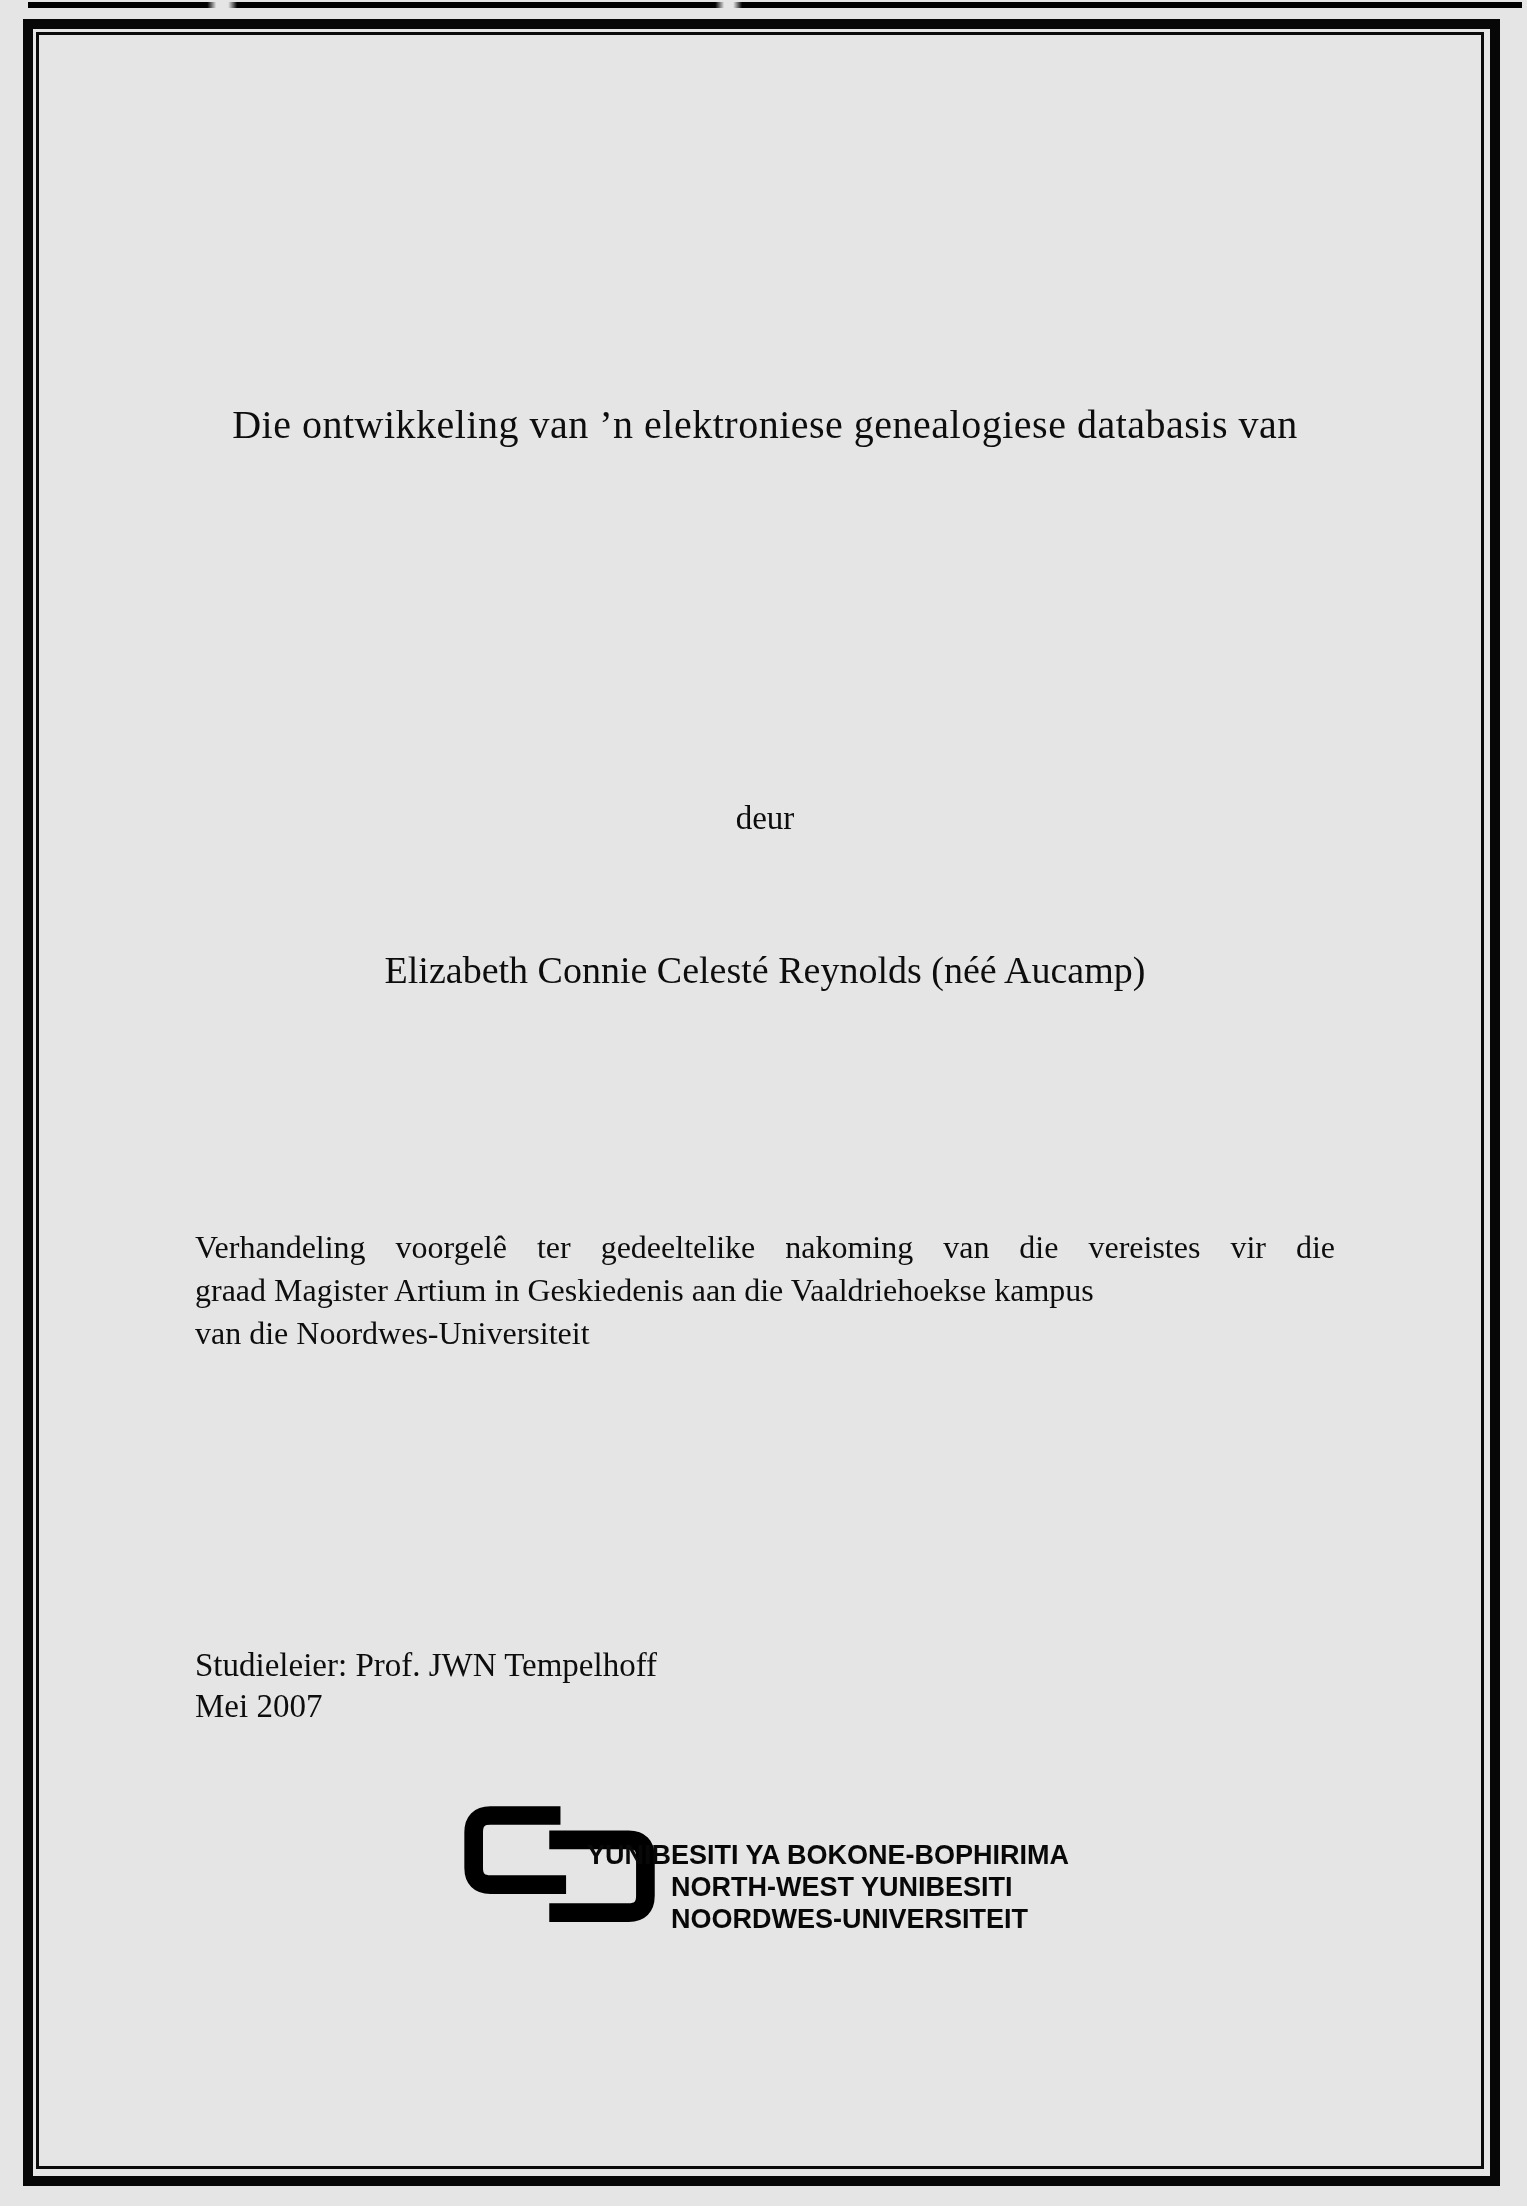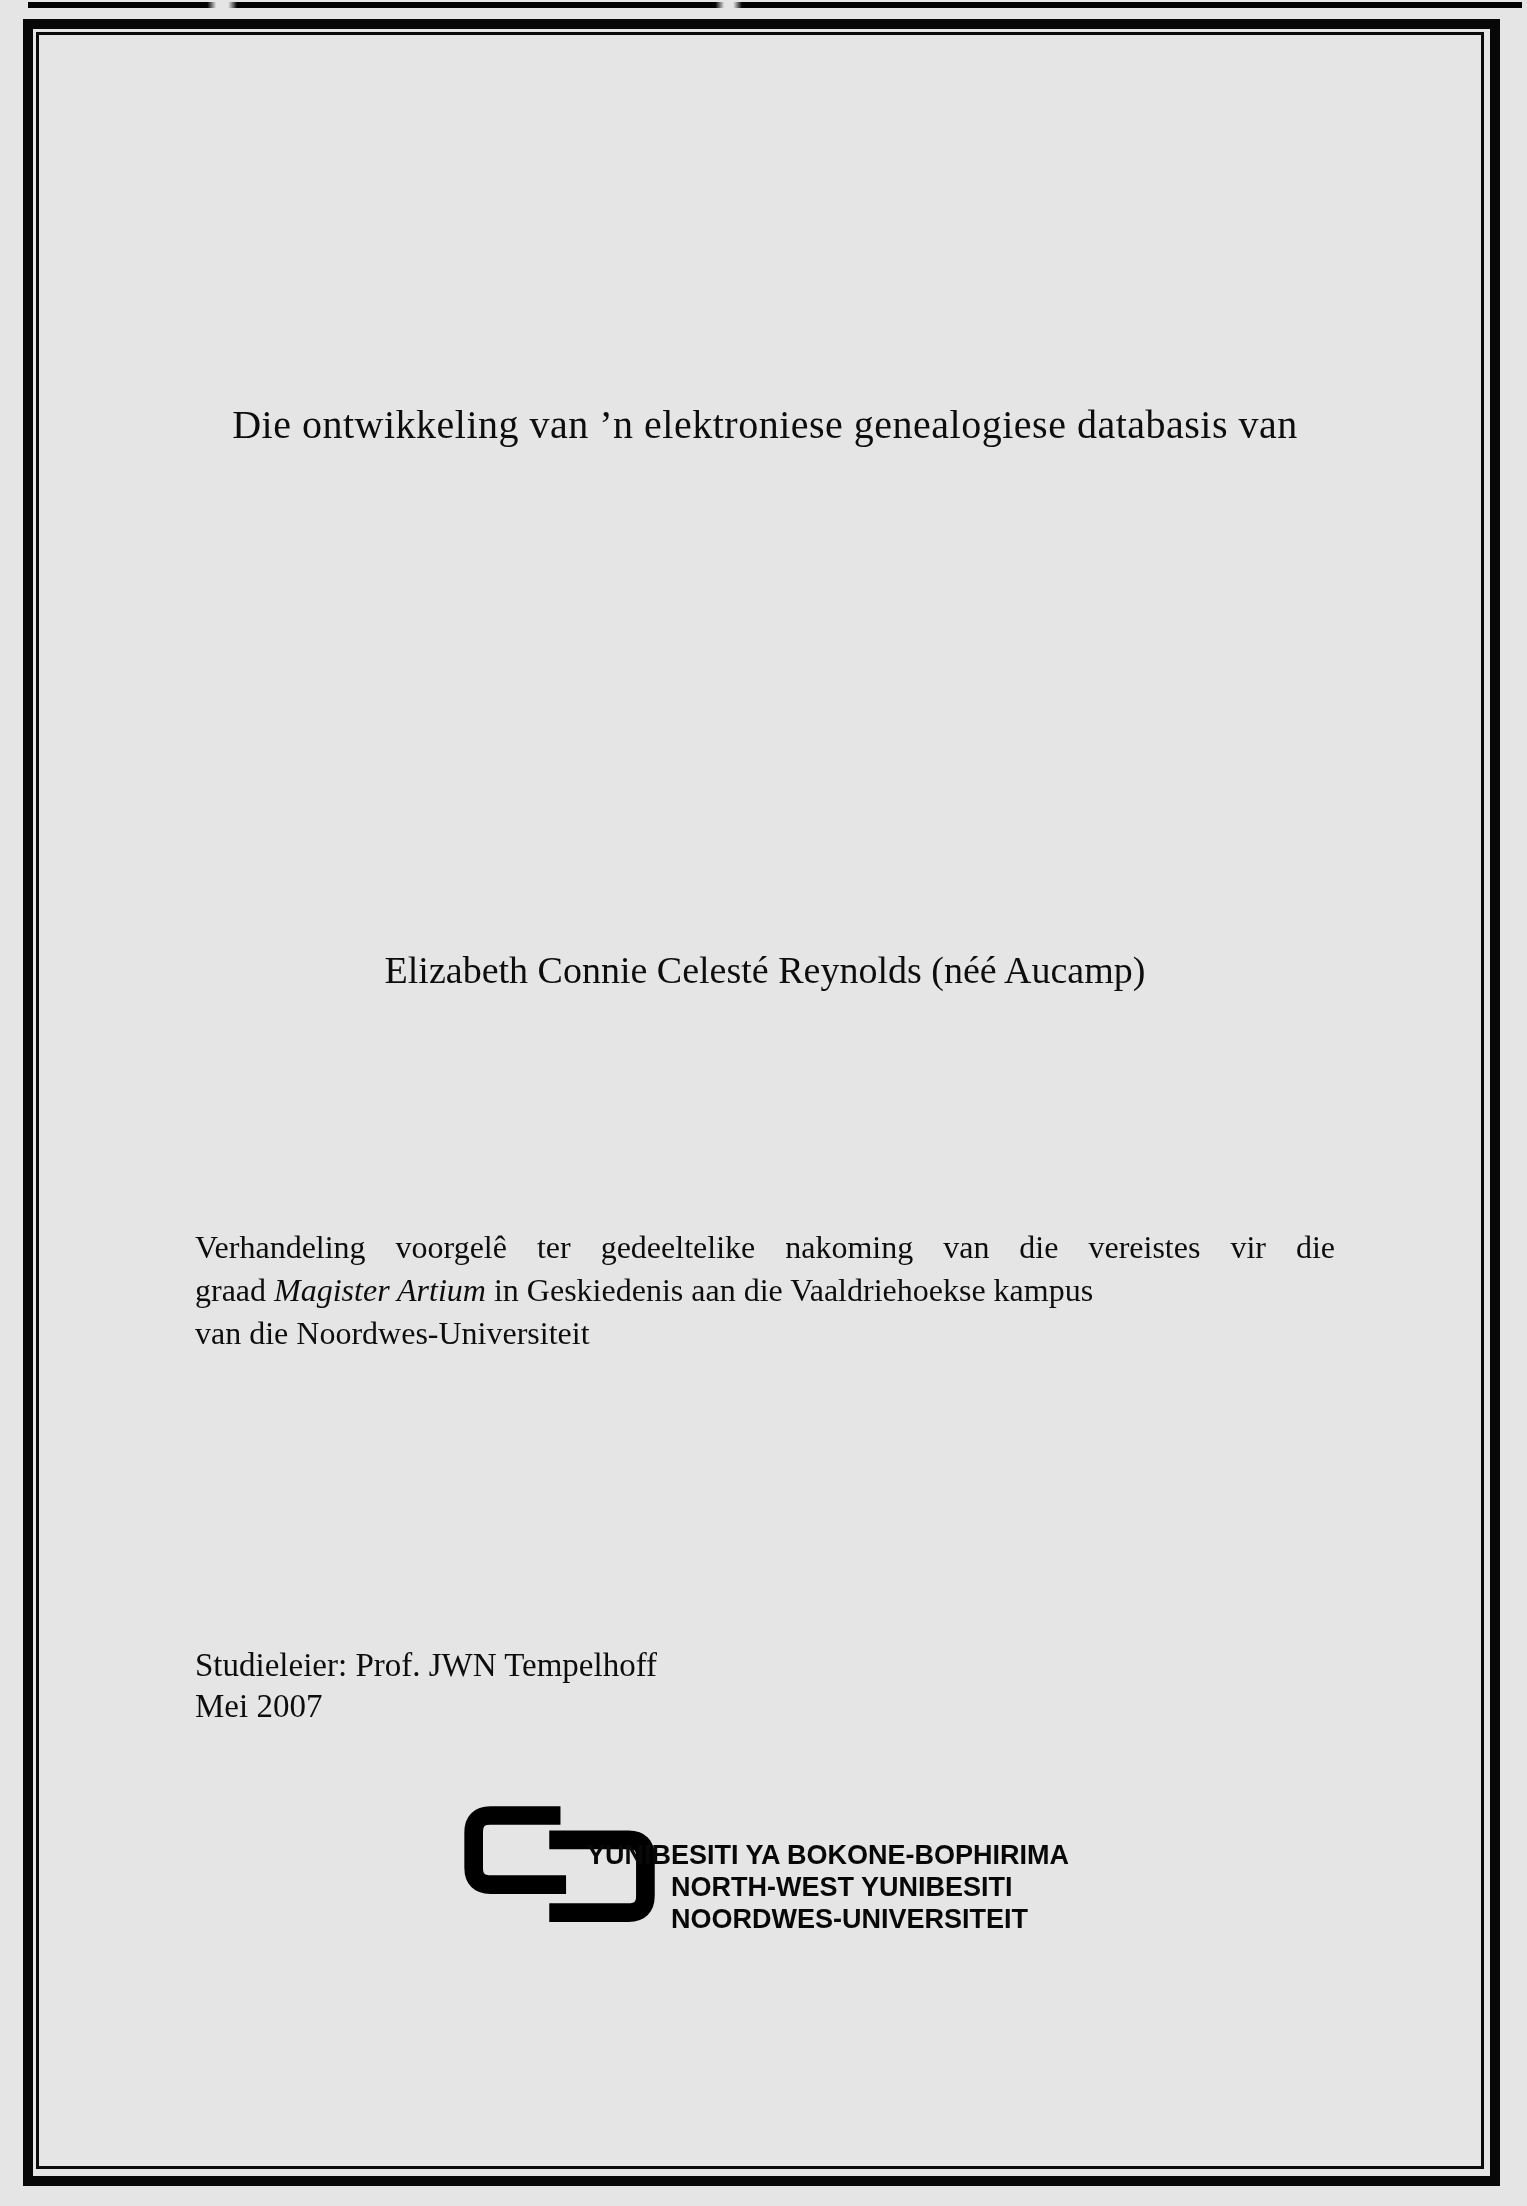--- a/index.html
+++ b/index.html
@@ -69,21 +69,21 @@
     left: 195px; top: 1226px;
     width: 1140px;
     font-size: 32px;
     line-height: 43px;
   }
   .statement .just {
     text-align: justify;
     text-align-last: justify;
     font-family: Liberation Serif, serif;
   }
-  .statement .it { font-style: italic; }
+  .statement .it { }
 
   .supervisor-block {
     position: absolute;
     left: 195px; top: 1645px;
     width: 900px;
     font-size: 33px;
     line-height: 41px;
   }
 
   .logo {
@@ -111,20 +111,21 @@
 <div class="page">
 
   <div class="scan-strip"></div>
   <div class="frame-outer"></div>
   <div class="frame-inner"></div>
 
   <div class="title-block">
     <div>Die ontwikkeling van ’n elektroniese genealogiese databasis van</div>
   </div>
 
+  <div class="byline">deur</div>
 
   <div class="author">Elizabeth Connie Celesté Reynolds (néé Aucamp)</div>
 
   <div class="statement">
     <div class="just">Verhandeling voorgelê ter gedeeltelike nakoming van die vereistes vir die</div>
     <div><span>graad </span><span class="it">Magister Artium</span><span> in Geskiedenis aan die Vaaldriehoekse kampus</span></div>
     <div>van die Noordwes-Universiteit</div>
   </div>
 
   <div class="supervisor-block">

